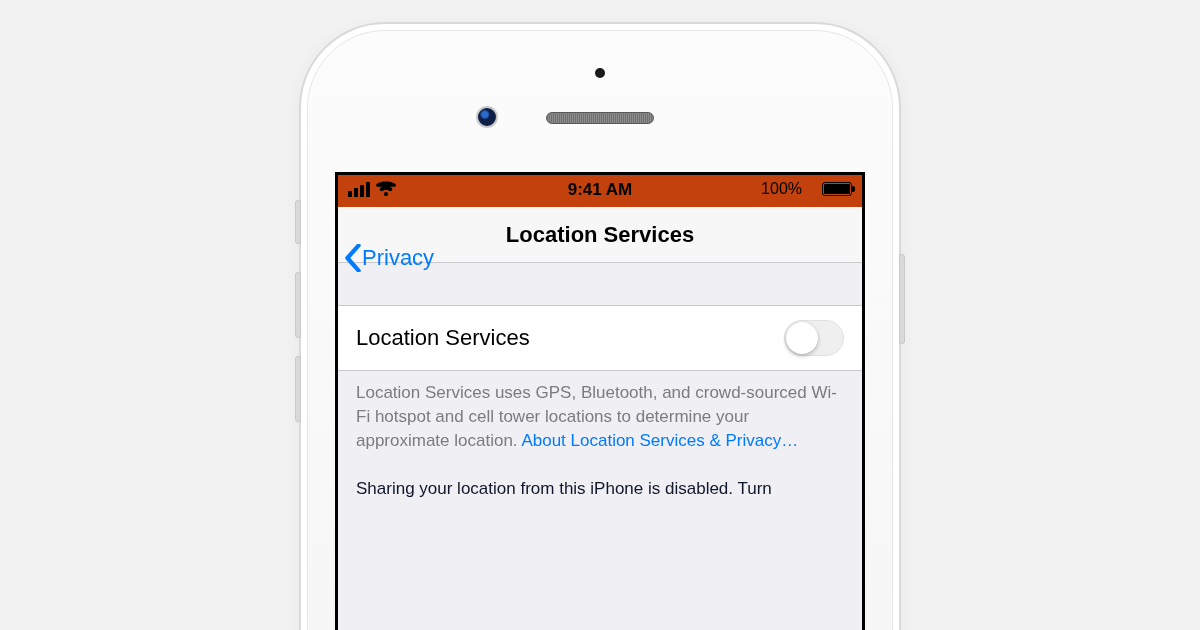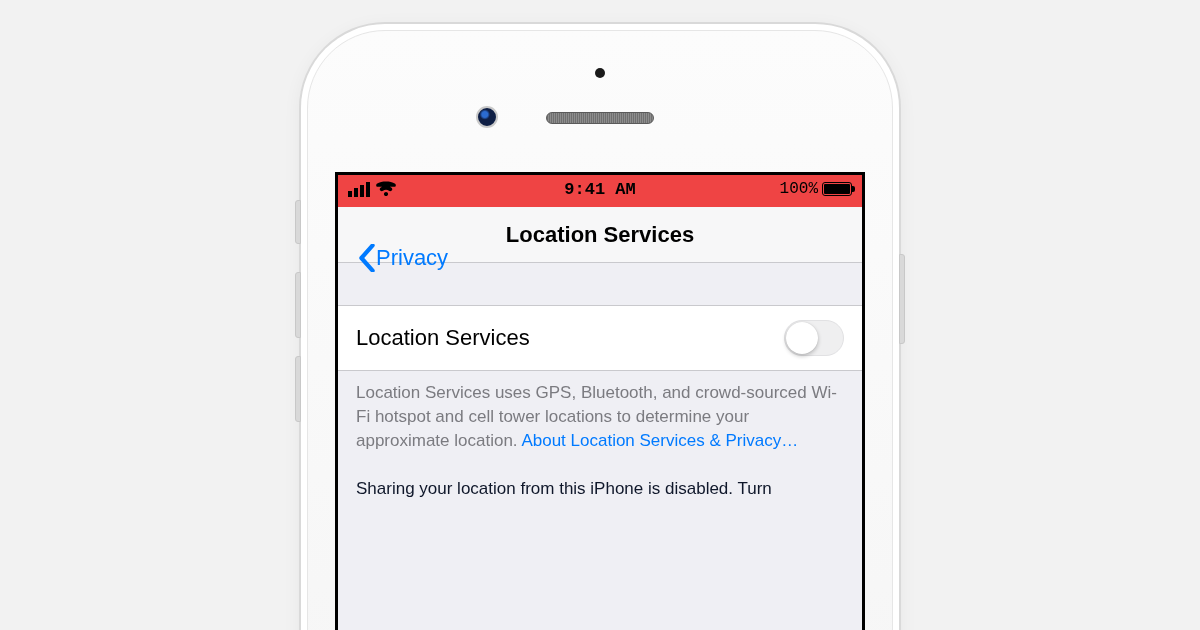--- a/index.html
+++ b/index.html
@@ -71,45 +71,44 @@
     left: 34px; right: 34px;
     top: 148px;
     height: 700px;
     background: #efeff4;
     border: 3px solid #000;
     overflow: hidden;
   }
   
   .statusbar {
     height: 32px;
-    background: #ef4444;
+    background: #c2410c;
     position: relative;
     font-size: 17px;
     font-weight: 600;
     color: #000;
-    font-family: Liberation Mono, monospace;
   }
   .status-left {
     position: absolute; left: 10px; top: 6px;
     display: flex; align-items: flex-end; gap: 6px;
   }
   .signal { display:flex; align-items:flex-end; gap:2px; }
   .signal span { width:4px; background:#000; display:block; }
   .signal span:nth-child(1){height:6px;}
   .signal span:nth-child(2){height:9px;}
   .signal span:nth-child(3){height:12px;}
   .signal span:nth-child(4){height:15px;}
   .wifi svg { width:20px; height:16px; display:block; }
   .status-center {
     position:absolute; left:0; right:0; top:5px; text-align:center;
     font-size: 17px; font-weight: 600;
   }
   .status-right {
     position:absolute; right:10px; top:5px;
-    display:flex; align-items:center; gap:4px;
+    display:flex; align-items:center; gap:20px;
     font-size:16px; font-weight:500;
   }
   .battery {
     width: 30px; height: 14px;
     border: 1.5px solid #000;
     border-radius: 3px;
     position: relative;
   }
   .battery::after{
     content:""; position:absolute; right:-4px; top:3px;
@@ -121,21 +120,21 @@
     height: 56px;
     background: #f7f7f8;
     border-bottom: 1px solid #c9c9cd;
     position: relative;
     display:flex; align-items:center;
   }
   .back {
     display:flex; align-items:center;
     color:#007aff;
     font-size:22px;
-    padding-left:20px;
+    padding-left:6px;
     cursor:pointer;
     margin-top:46px;
   }
   .back svg{ width:18px; height:28px; }
   .nav-title{
     position:absolute; left:0; right:0;
     text-align:center;
     font-size:22px; font-weight:600; color:#000;
   }
   .spacer1{ height:42px; background:#efeff4; }

